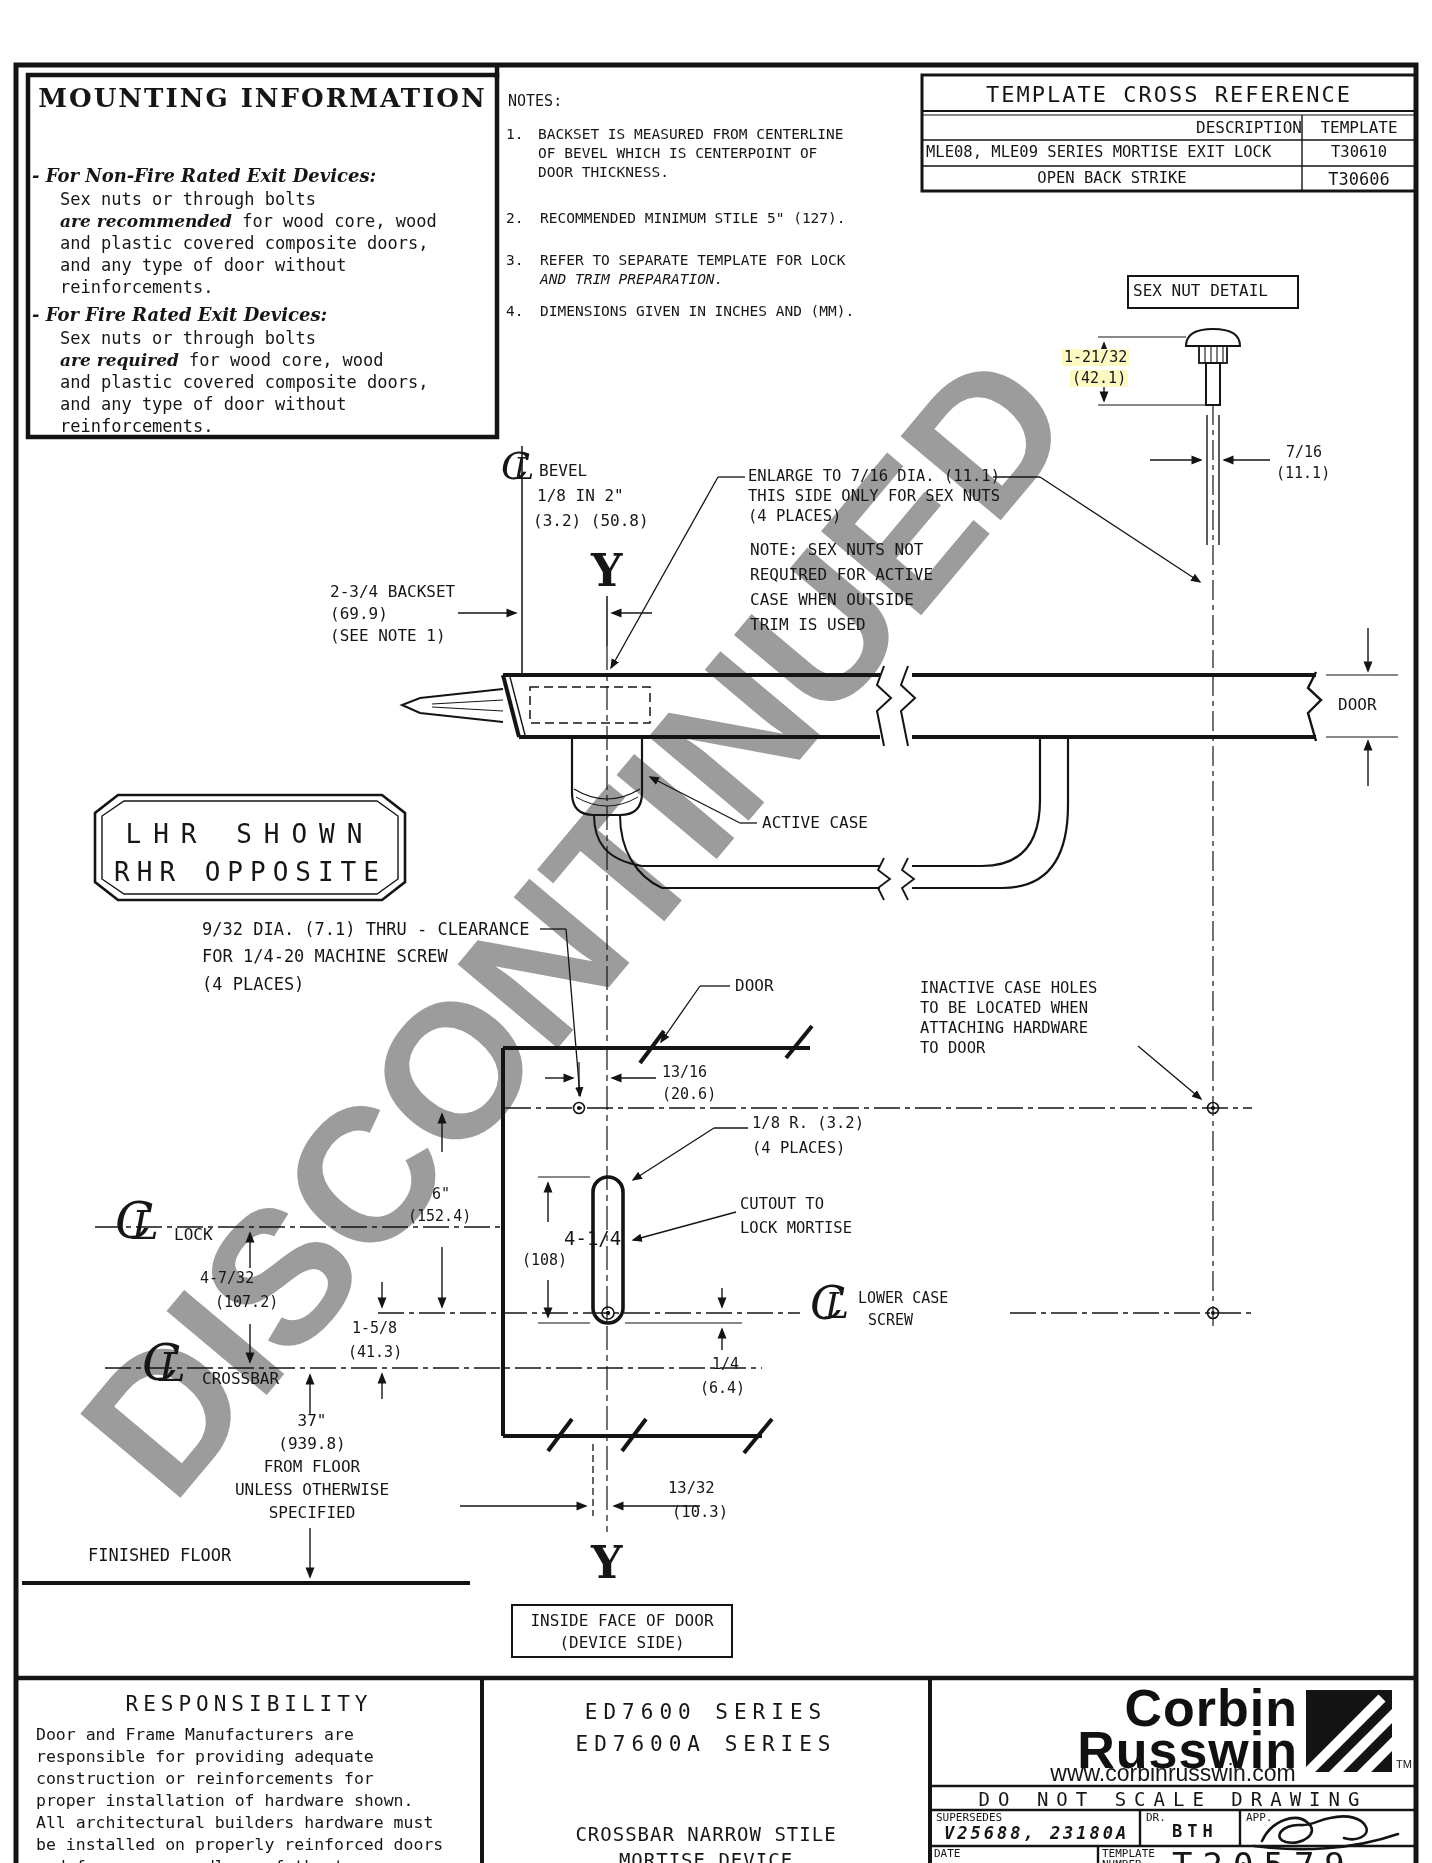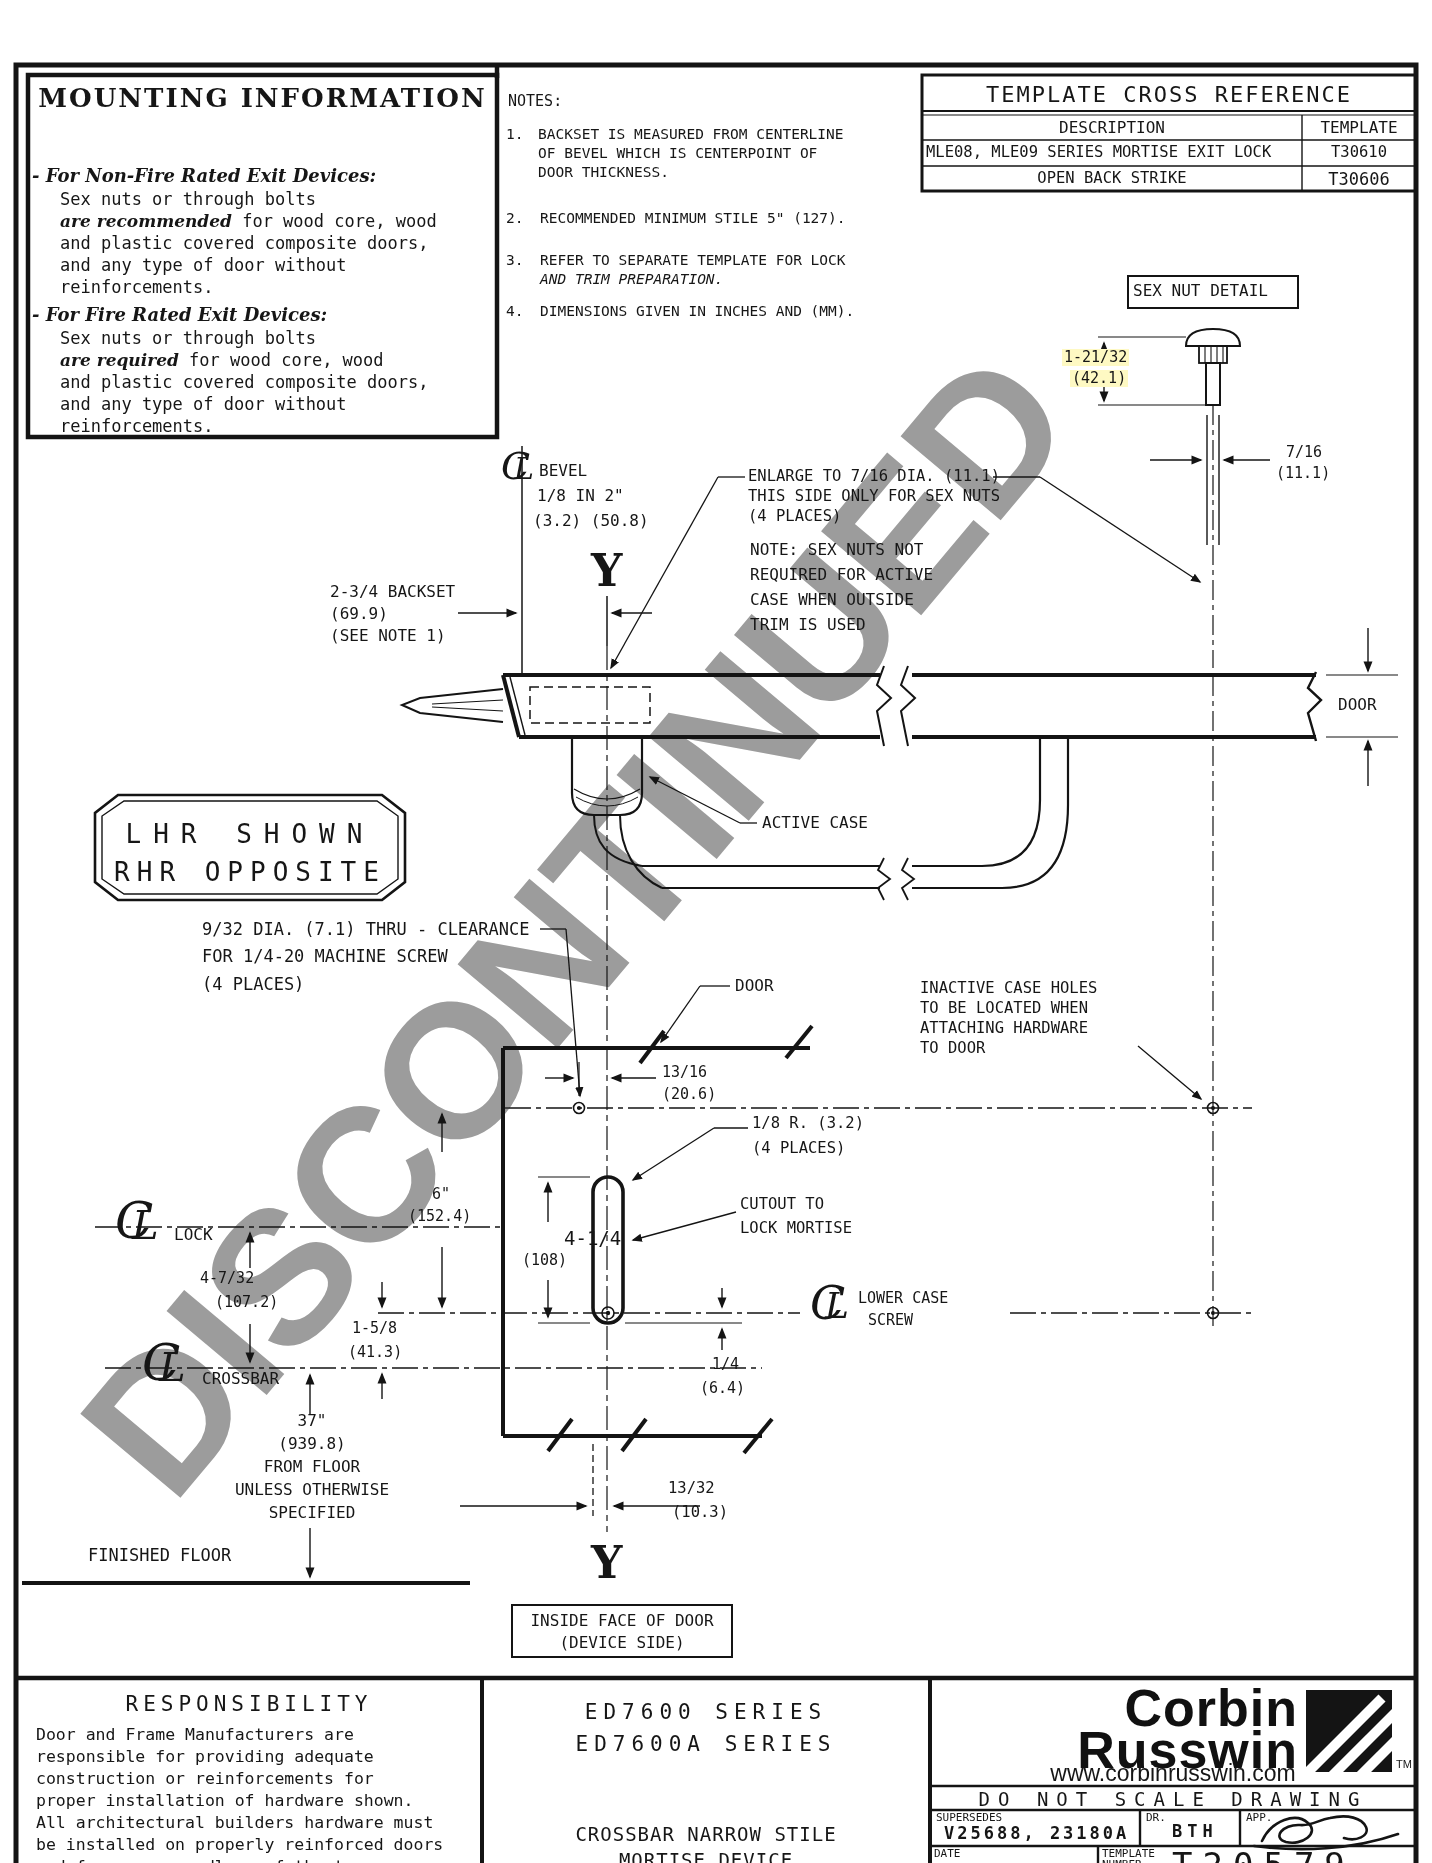--- a/index.html
+++ b/index.html
@@ -232,21 +232,21 @@
     <div class="t" style="left:540px;top:210px;font-size:14.5px;">RECOMMENDED MINIMUM STILE 5" (127).</div>
     <div class="t" style="left:506px;top:252px;font-size:14.5px;">3.</div>
     <div class="t" style="left:540px;top:252px;font-size:14.5px;">REFER TO SEPARATE TEMPLATE FOR LOCK</div>
     <div class="t" style="left:540px;top:271px;font-size:14.5px;font-style:italic;">AND TRIM PREPARATION.</div>
     <div class="t" style="left:506px;top:303px;font-size:14.5px;">4.</div>
     <div class="t" style="left:540px;top:303px;font-size:14.5px;">DIMENSIONS GIVEN IN INCHES AND (MM).</div>
   </div>
 
   <div>
     <div class="t ctr" style="left:922px;top:82px;width:494px;font-size:22px;letter-spacing:2px;">TEMPLATE CROSS REFERENCE</div>
-    <div class="t ctr" style="left:922px;top:119px;width:380px;font-size:16px;">DESCRIPTION</div>
+    <div class="t ctr" style="left:922px;top:119px;width:380px;font-size:16px;text-align:right;">DESCRIPTION</div>
     <div class="t ctr" style="left:1302px;top:119px;width:114px;font-size:16px;">TEMPLATE</div>
     <div class="t" style="left:926px;top:144px;font-size:15.5px;">MLE08, MLE09 SERIES MORTISE EXIT LOCK</div>
     <div class="t ctr" style="left:1302px;top:144px;width:114px;font-size:15.5px;">T30610</div>
     <div class="t ctr" style="left:922px;top:170px;width:380px;font-size:15.5px;">OPEN BACK STRIKE</div>
     <div class="t ctr" style="left:1302px;top:170px;width:114px;font-size:17px;">T30606</div>
   </div>
 
   <div>
     <div class="t ctr" style="left:1128px;top:282px;width:145px;font-size:16px;">SEX NUT DETAIL</div>
     <div class="t bgw" style="left:1062px;top:349px;font-size:15px;">1-21/32</div>
@@ -374,21 +374,21 @@
     <div class="t ctr" style="left:482px;top:1850px;width:448px;font-size:19px;letter-spacing:1px;">MORTISE DEVICE</div>
   </div>
 
   <div>
     <div class="logo" style="right:134px;top:1682px;font-size:52px;letter-spacing:1px;">Corbin</div>
     <div class="logo" style="right:134px;top:1724px;font-size:52px;letter-spacing:1px;">Russwin</div>
     <div class="t" style="left:1396px;top:1758px;font-size:11px;font-family:'Liberation Sans',sans-serif;">TM</div>
     <div class="t ctr" style="left:930px;top:1760px;width:486px;font-size:23px;font-family:'Liberation Sans',sans-serif;">www.corbinrusswin.com</div>
     <div class="t ctr" style="left:930px;top:1789px;width:486px;font-size:19px;letter-spacing:8px;">DO NOT SCALE DRAWING</div>
     <div class="t" style="left:936px;top:1812px;font-size:11px;">SUPERSEDES</div>
-    <div class="t" style="left:944px;top:1824px;font-size:17px;letter-spacing:3px;font-weight:bold;">V25688, 23180A</div>
+    <div class="t" style="left:944px;top:1824px;font-size:17px;letter-spacing:3px;font-weight:bold;font-style:italic;">V25688, 23180A</div>
     <div class="t" style="left:1146px;top:1812px;font-size:11px;">DR.</div>
     <div class="t" style="left:1172px;top:1822px;font-size:17px;letter-spacing:5px;font-weight:bold;">BTH</div>
     <div class="t" style="left:1246px;top:1812px;font-size:11px;">APP.</div>
     <div class="t" style="left:934px;top:1848px;font-size:11px;">DATE</div>
     <div class="t" style="left:1102px;top:1848px;font-size:11px;">TEMPLATE</div>
     <div class="t" style="left:1102px;top:1859px;font-size:11px;">NUMBER</div>
     <div class="t" style="left:1172px;top:1846px;font-size:34px;letter-spacing:10px;">T20579</div>
   </div>
 
 </div>

